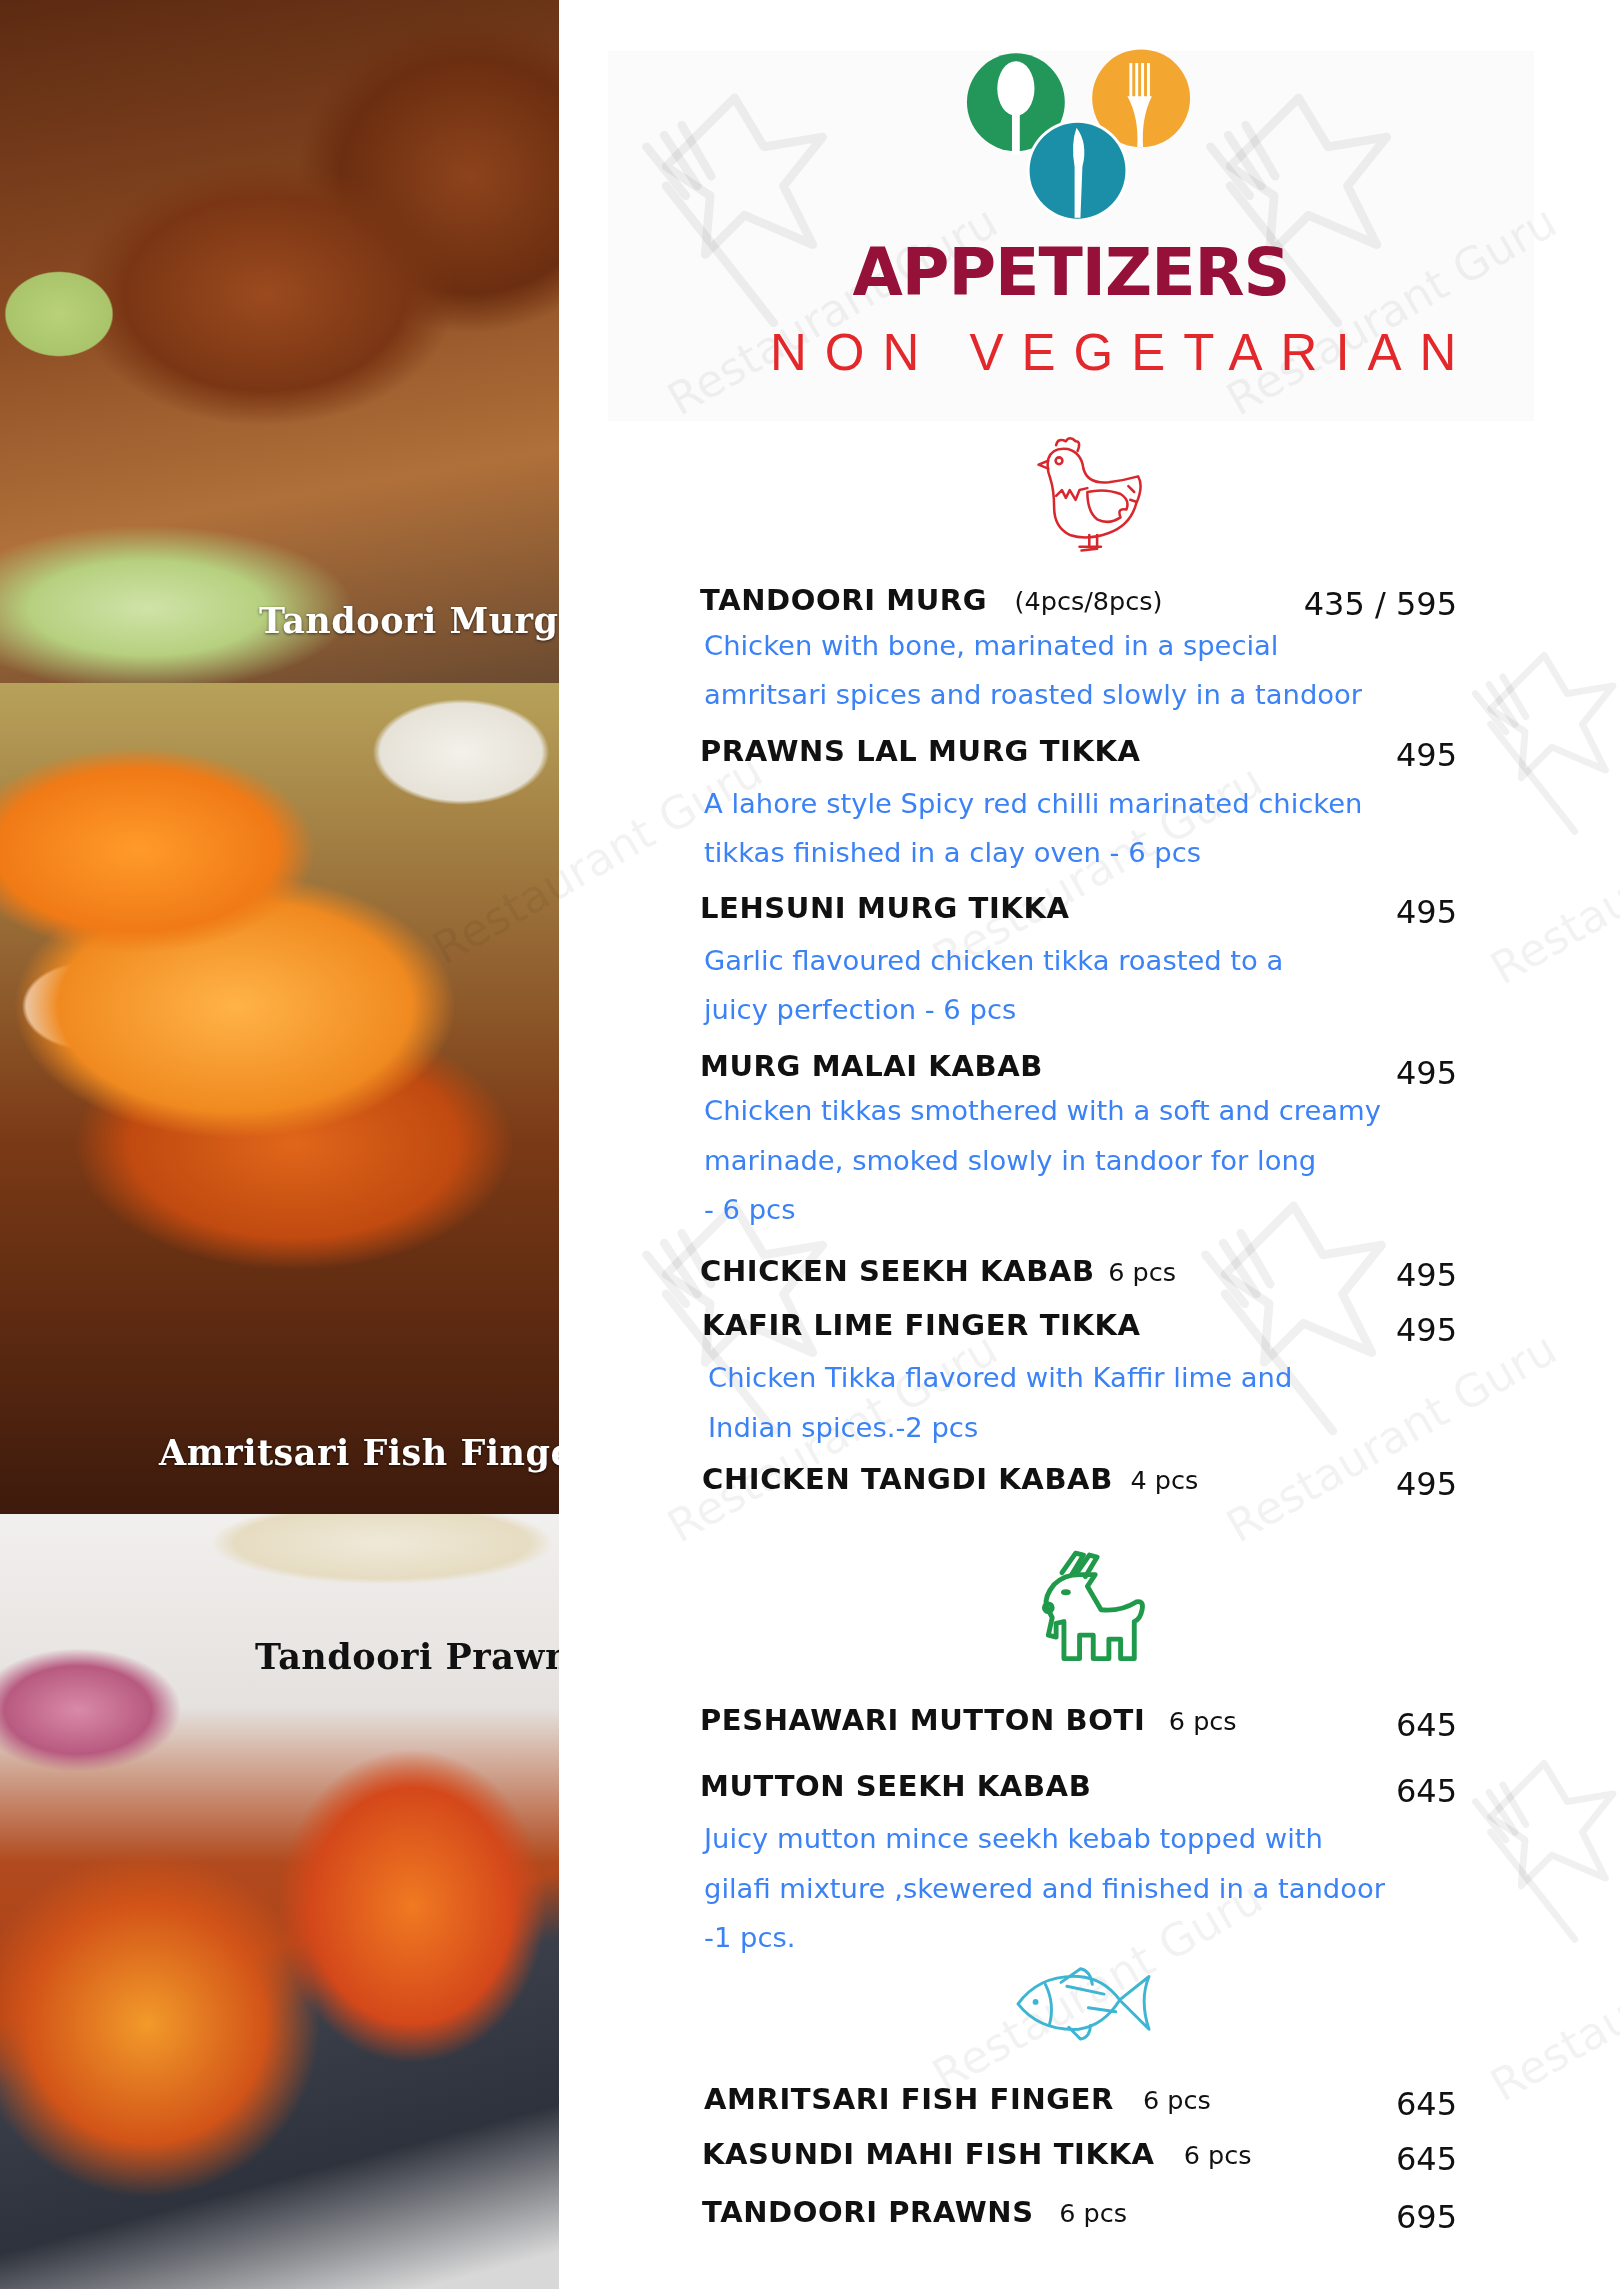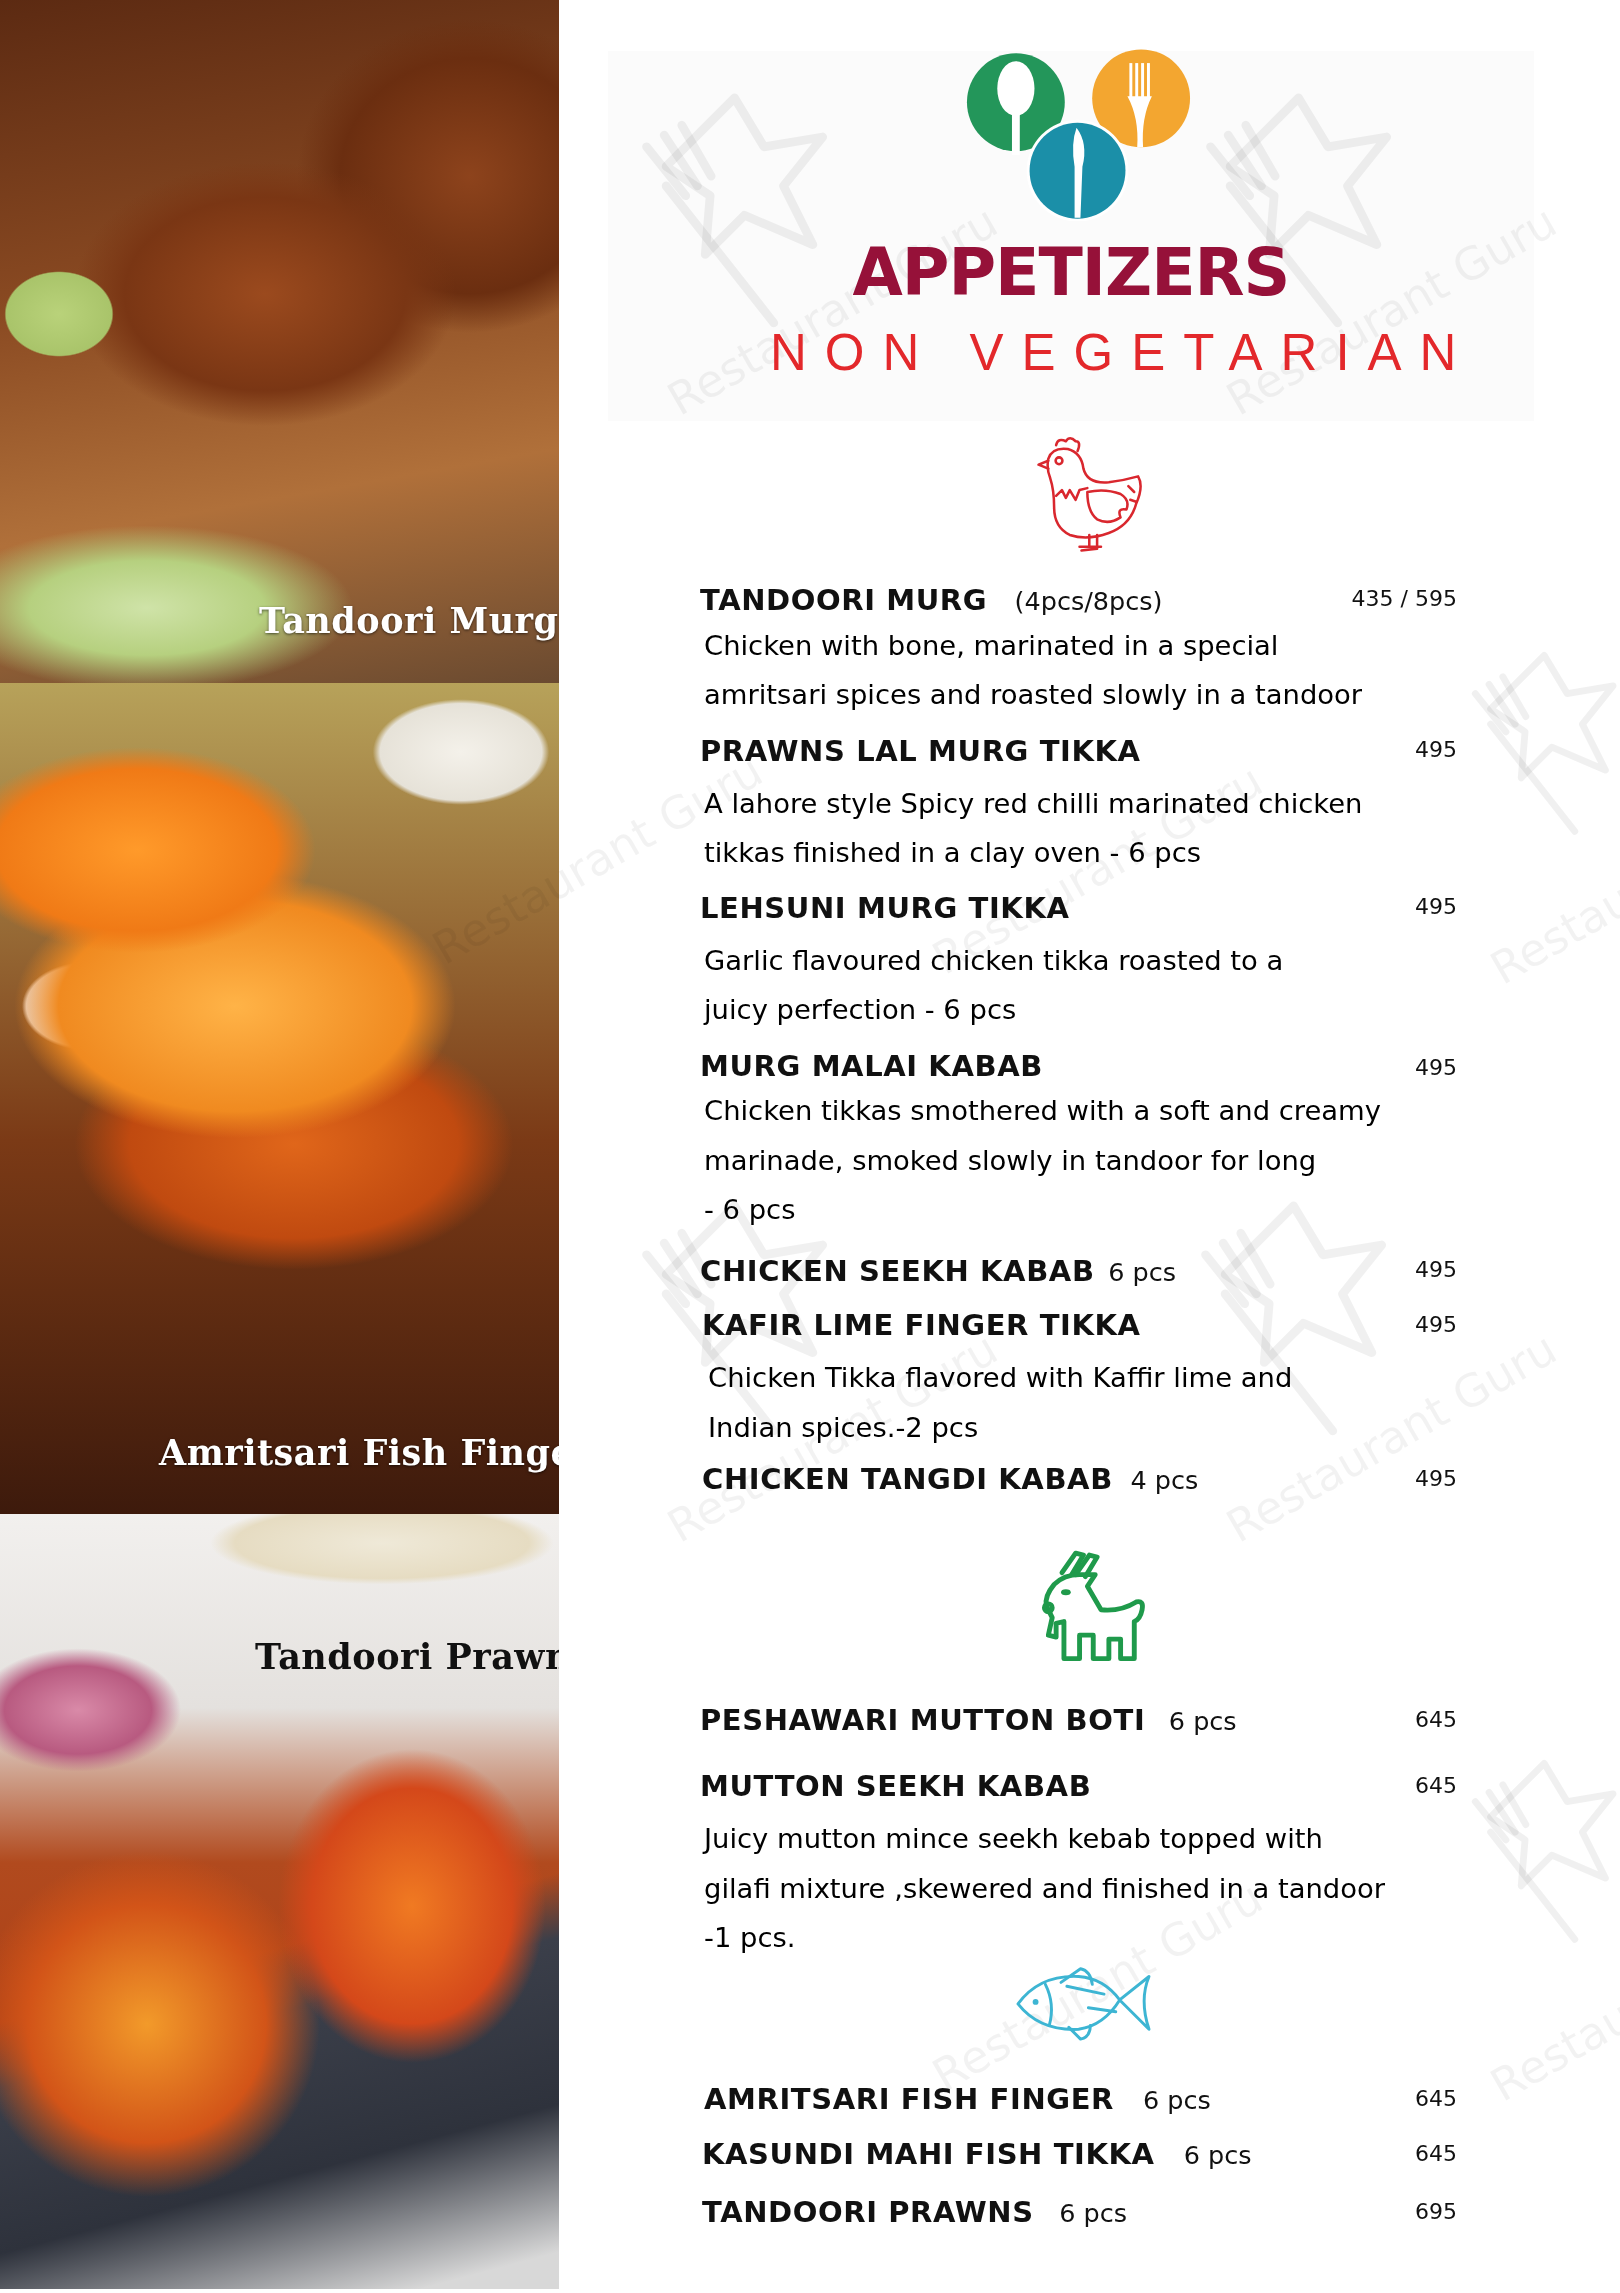--- a/index.html
+++ b/index.html
@@ -84,26 +84,26 @@
     font-weight: bold; font-size: 29px; letter-spacing: 0.6px;
     color: #111; white-space: nowrap; line-height: 1;
   }
   .item-qty {
     font-weight: normal; font-size: 25.5px; letter-spacing: 0;
     margin-left: 15.7px;
   }
   .item-price {
     position: absolute; right: 163px;
     font-family: "DejaVu Sans", "Liberation Sans", sans-serif;
-    font-size: 22px; color: #111; white-space: nowrap; line-height: 1;
+    font-size: 32px; color: #111; white-space: nowrap; line-height: 1;
   }
   .item-desc {
     position: absolute; left: 704px;
     font-family: "DejaVu Sans", "Liberation Sans", sans-serif;
-    font-size: 27.4px; color: #000000; white-space: nowrap; line-height: 1;
+    font-size: 27.4px; color: #3b82f6; white-space: nowrap; line-height: 1;
   }
 
   
   .wm-text {
     position: absolute;
     font-family: "DejaVu Sans", sans-serif;
     font-size: 45px; color: rgba(0,0,0,0.05);
     transform: rotate(-30deg); white-space: nowrap;
   }
 </style>

